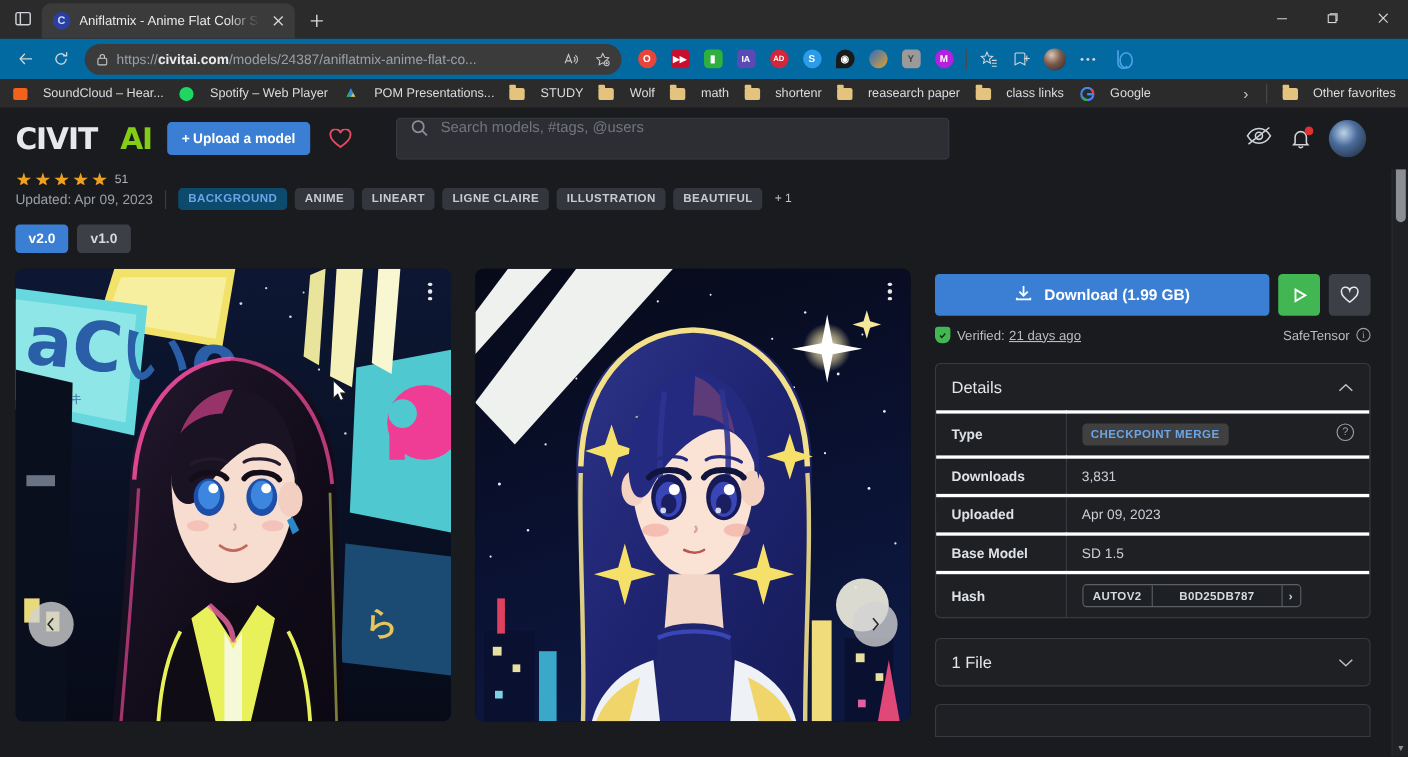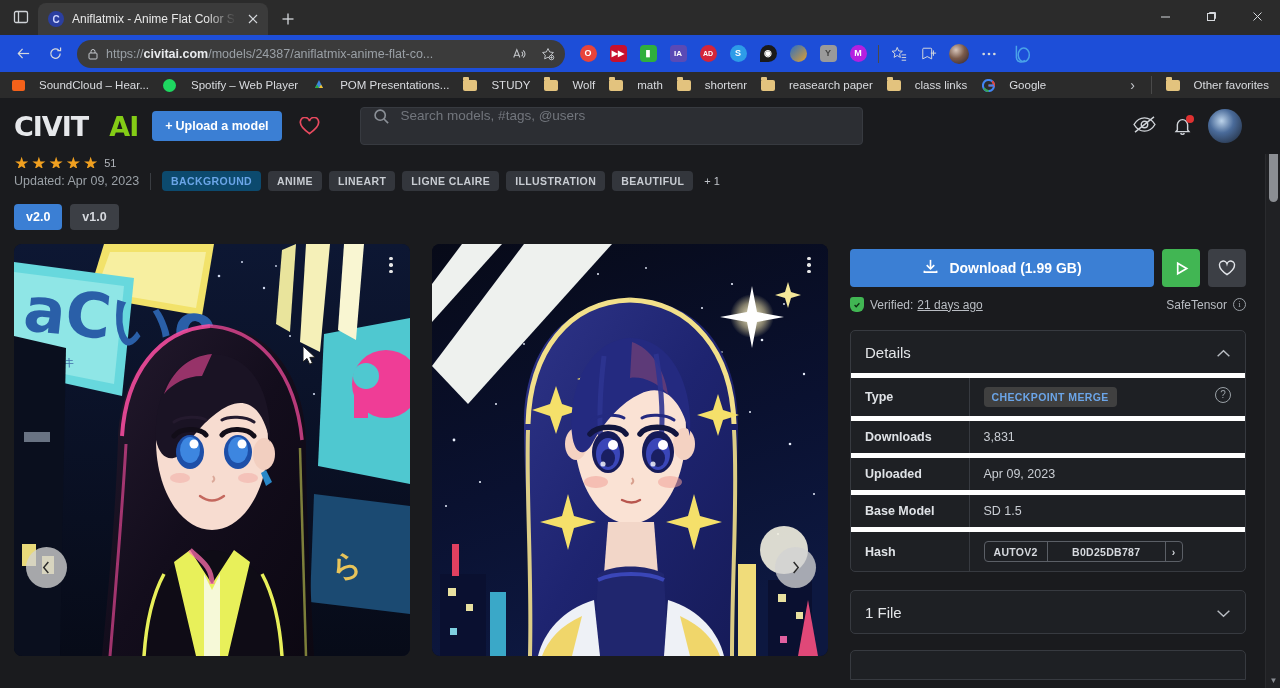--- a/index.html
+++ b/index.html
@@ -43,21 +43,21 @@
     width: 28px; height: 28px; display: flex; align-items: center; justify-content: center;
     margin-left: 6px; margin-bottom: 2px; border-radius: 4px;
   }
   .new-tab svg { width: 14px; height: 14px; }
   .win-controls { position: absolute; right: 0; top: 0; display: flex; height: 32px; }
   .win-btn { width: 46px; height: 32px; display: flex; align-items: center; justify-content: center; }
   .win-btn svg { width: 11px; height: 11px; }
 
   
   .navbar {
-    height: 37px; background: #1d4ed8; display: flex; align-items: center;
+    height: 37px; background: #0369a1; display: flex; align-items: center;
     padding: 0 8px; gap: 2px; flex: 0 0 37px;
   }
   .nav-icon-btn {
     width: 30px; height: 30px; border-radius: 4px;
     display: flex; align-items: center; justify-content: center; flex: 0 0 30px;
   }
   .nav-icon-btn svg { width: 15px; height: 15px; }
   .omnibox {
     flex: 0 0 auto; width: 488px; height: 28px; background: #3b3b3b; border-radius: 14px;
     display: flex; align-items: center; padding: 0 6px 0 10px; gap: 7px; margin-left: 5px;
@@ -227,21 +227,21 @@
   .panel {
     margin-top: 18px; border: 1px solid #373a40; border-radius: 5px; overflow: hidden;
     background: #1e2024;
   }
   .panel-head {
     height: 42px; display: flex; align-items: center; justify-content: space-between;
     padding: 0 14px; font-size: 15px; color: #e3e5e8;
   }
   .chev { color: #b9bdc3; font-size: 15px; line-height: 1; }
   .dtable { width: 100%; border-collapse: collapse; }
-  .dtable tr { border-top: 5px solid #ffffff; }
+  .dtable tr { border-top: 3px solid #ffffff; }
   .dtable td { padding: 9px 14px; font-size: 12.5px; color: #c9cdd3; vertical-align: middle; }
   .dtable td.k { width: 118px; font-weight: 700; color: #dfe2e6; border-right: 1px solid #373a40; }
   .chip-ckpt {
     display: inline-block; background: #404040; color: #6ba5e8; font-size: 10.5px; font-weight: 700;
     letter-spacing: 0.4px; border-radius: 4px; padding: 4px 8px;
   }
   .q-circle {
     width: 16px; height: 16px; border: 1.3px solid #9aa0a6; border-radius: 50%;
     font-size: 10px; color: #9aa0a6; display: flex; align-items: center; justify-content: center;
     float: right; line-height: 1;

